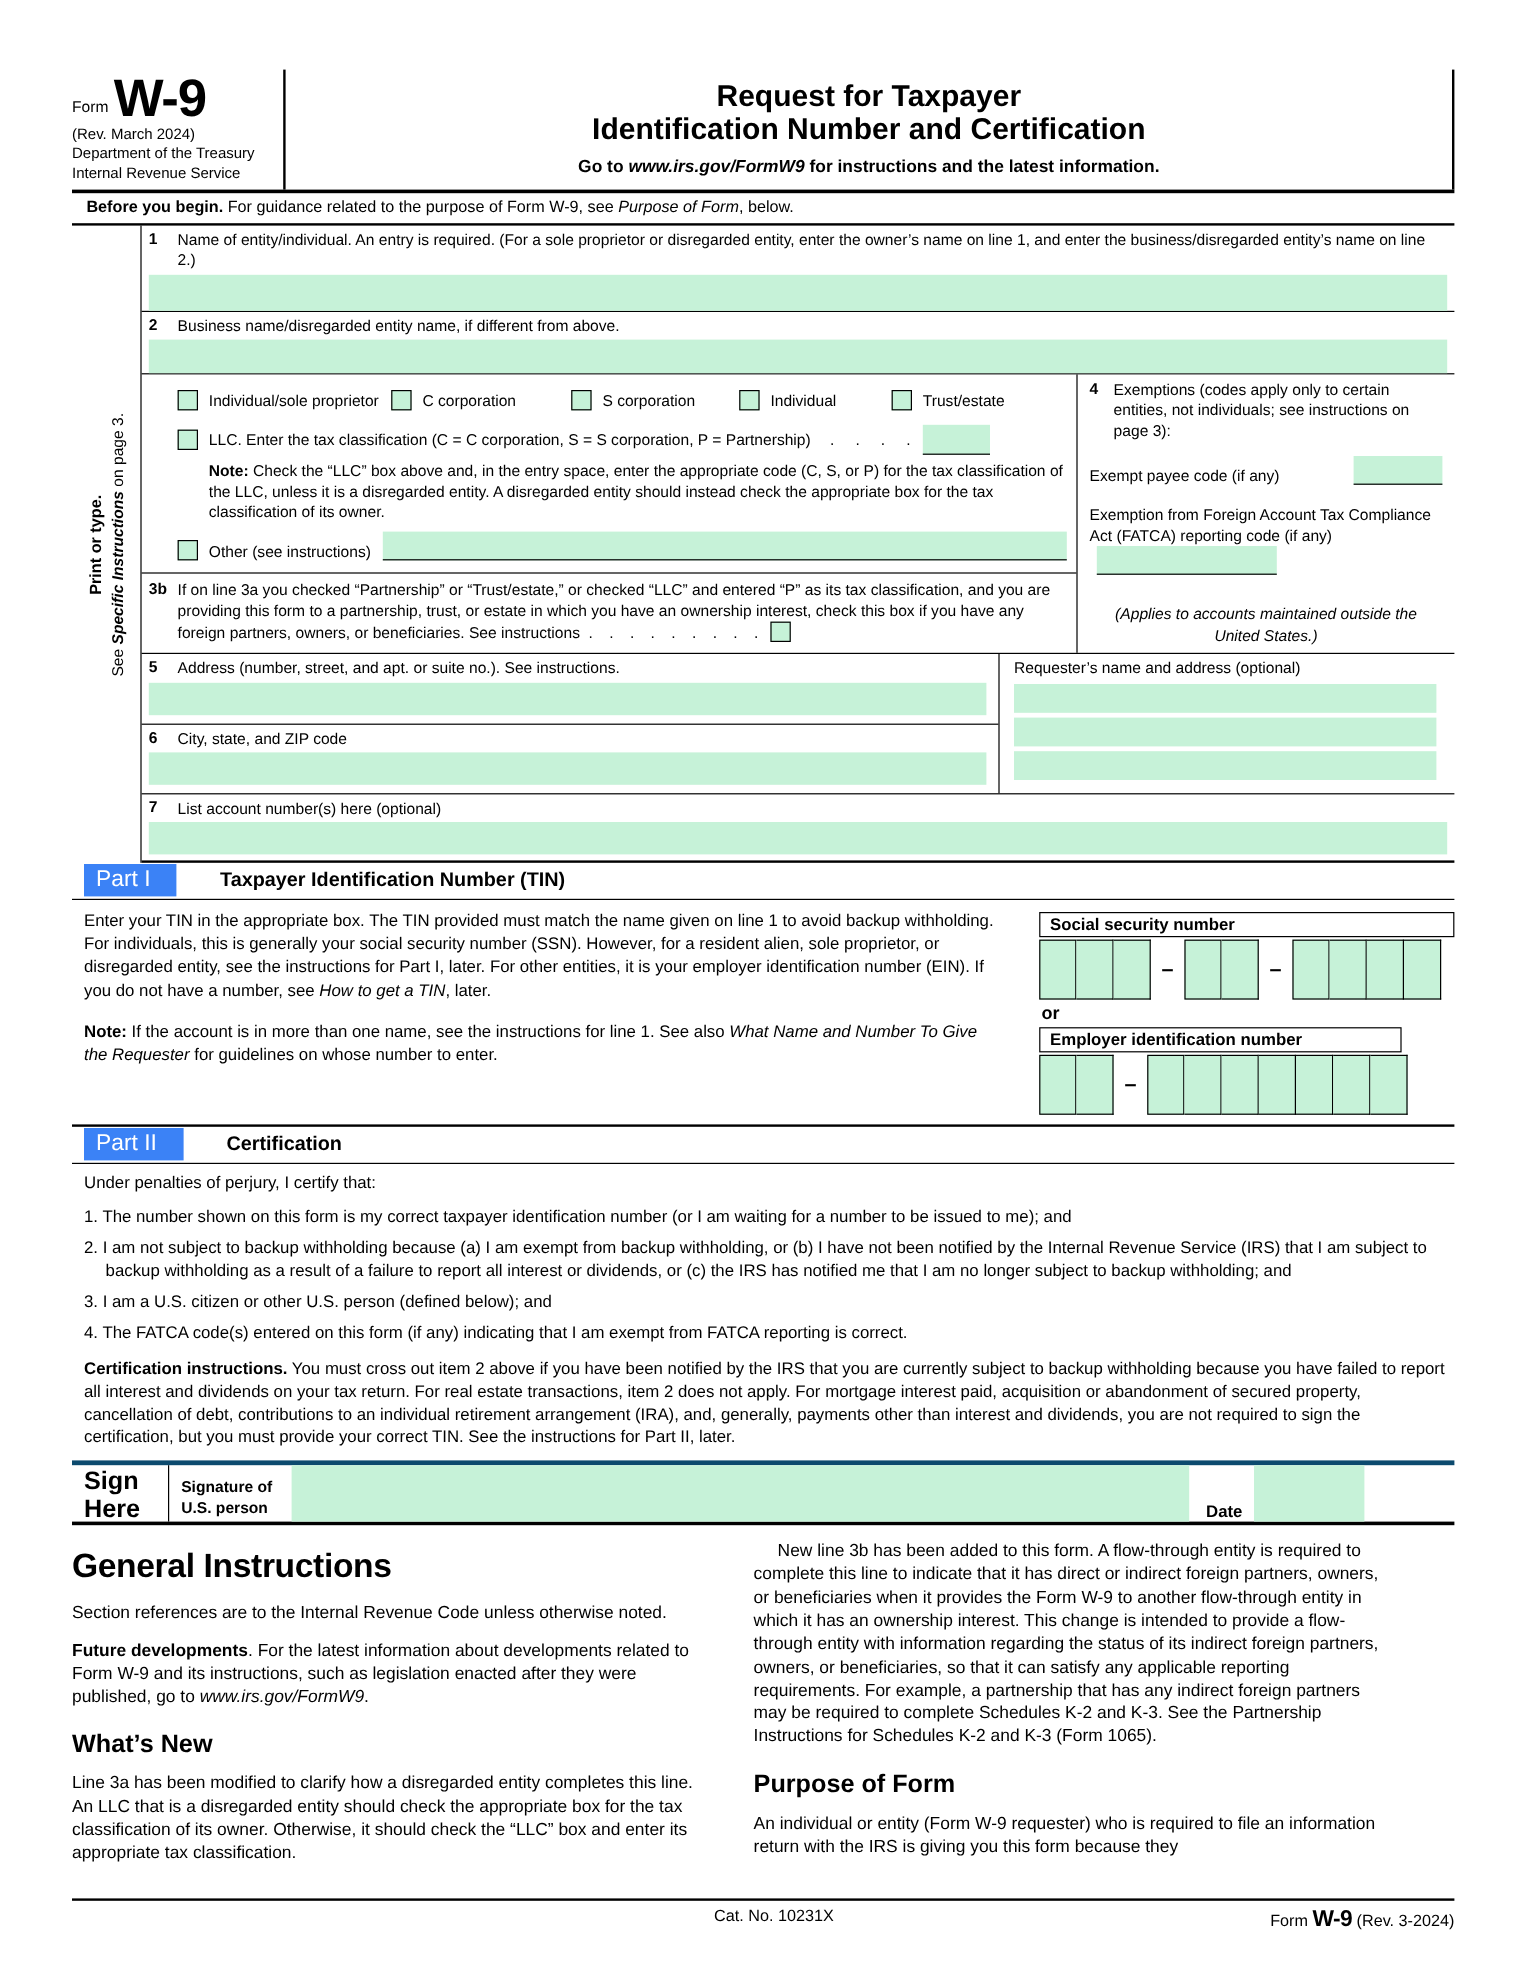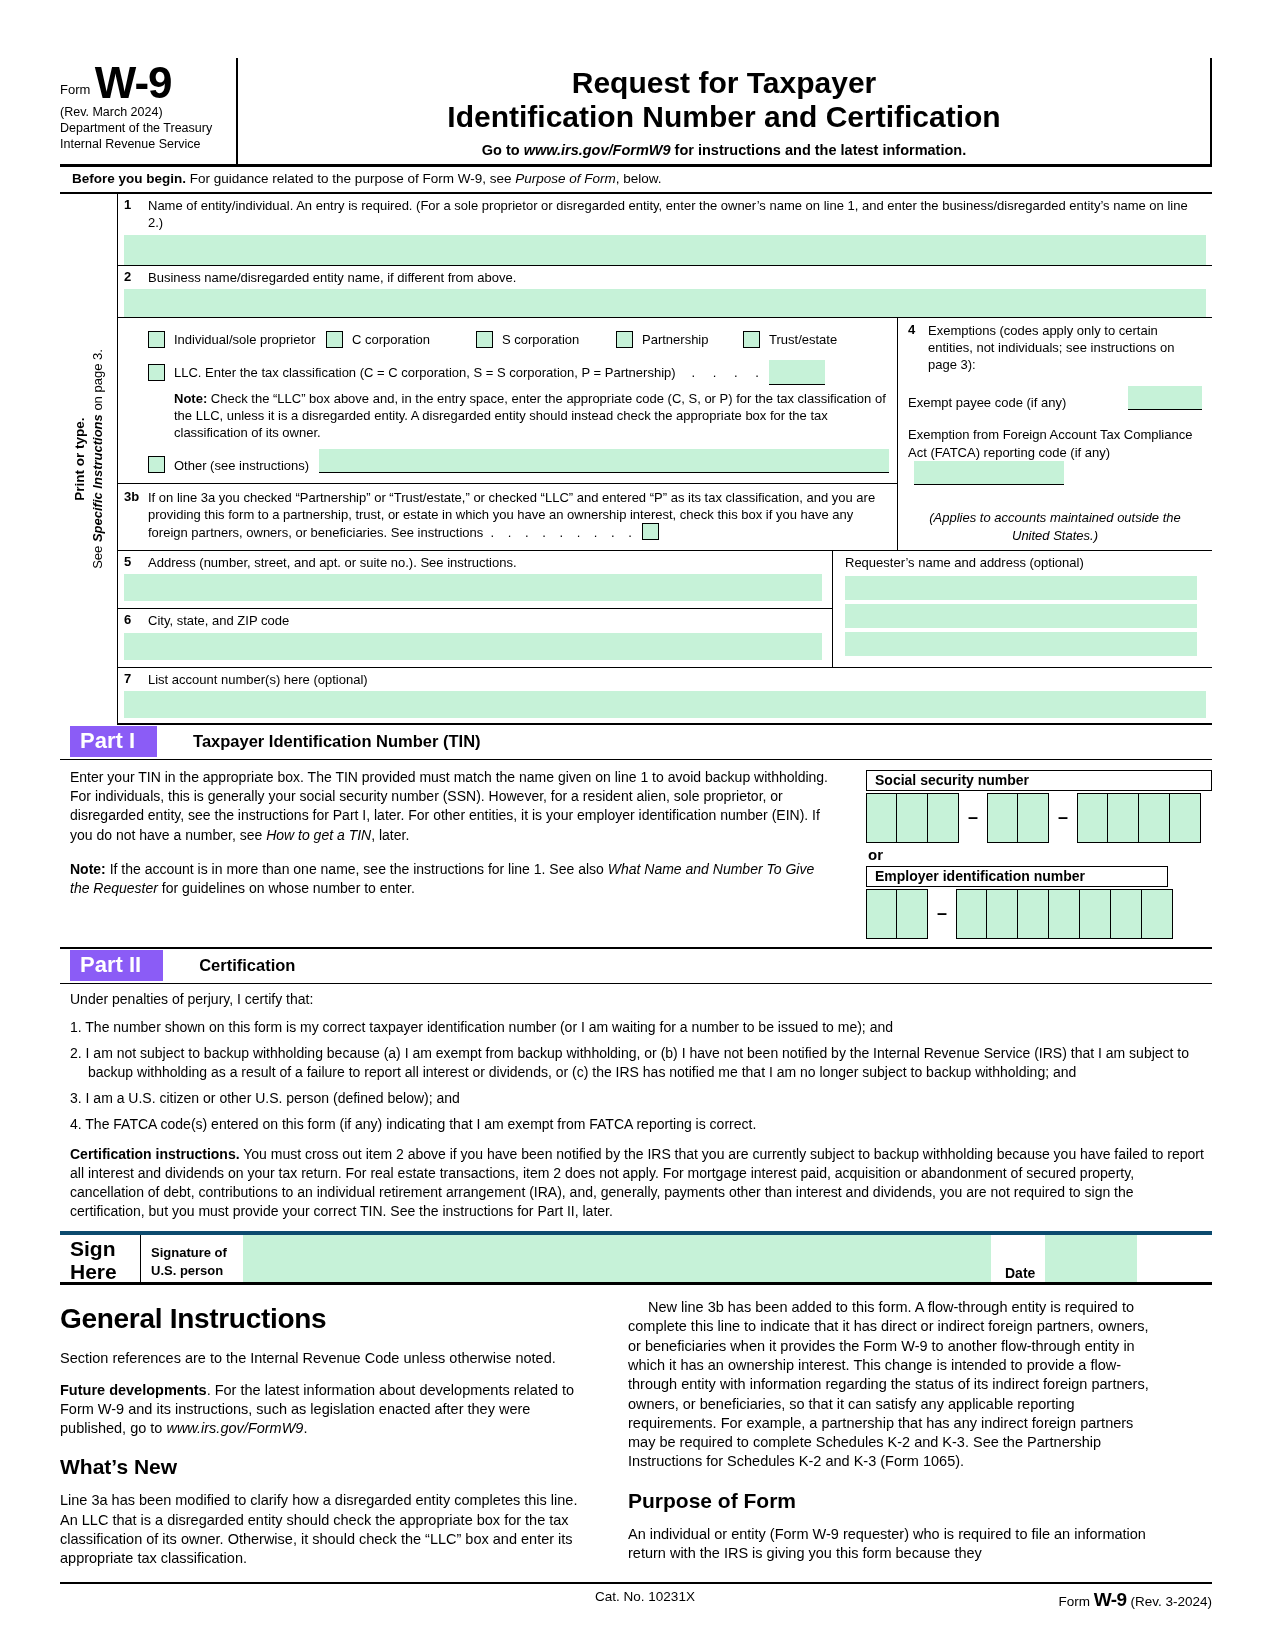--- a/index.html
+++ b/index.html
@@ -9,21 +9,21 @@
           padding:58px 62px 0 60px; overflow:hidden; }
 
   
   .w9-header { display:flex; border-bottom:3px solid #000; }
   .h-left { width:178px; border-right:2px solid #000; padding:6px 8px 6px 0; }
   .form-word { font-size:13px; }
   .form-num-big { font-size:44px; font-weight:bold; letter-spacing:-1px; line-height:.85; vertical-align:-4px; }
   .h-left .small { font-size:12.5px; line-height:1.25; }
   .h-left .rev { margin-top:4px; }
   .h-center { flex:1; border-right:2px solid #000; text-align:center; padding:8px 14px 6px; }
-  .h-title { font-size:30px; font-weight:bold; line-height:1.12; }
+  .h-title { font-size:25px; font-weight:bold; line-height:1.12; }
   .h-goto { font-size:14.5px; font-weight:bold; margin-top:9px; }
   .h-goto i { font-style:italic; }
   .h-right { width:247px; padding:12px 6px 6px 16px; font-size:16.5px; font-weight:bold; line-height:1.25; }
 
   
   .before-begin { font-size:13.5px; padding:4px 0 6px 12px; border-bottom:2px solid #000; }
 
   
   .form-body { display:flex; }
   .fb-sidebar { width:58px; position:relative; border-right:1.5px solid #000; }
@@ -85,21 +85,21 @@
   
   .row56 { padding-bottom:4px; }
   .row56 .gfield { height:27px; margin-right:4px; margin-bottom:3px; }
   .col-req { width:380px; padding:4px 0 0 12px; }
   .req-bar { width:352px; height:24px; background:var(--green); margin-top:4px; }
   .req-bar.first { margin-top:6px; }
 
   
   .part-head { display:flex; align-items:center; border-bottom:1.5px solid #000; padding:1px 0 2px; }
   .part-head.topline { border-top:2px solid #000; }
-  .badge { background:#8b5cf6; color:#fff; font-weight:bold; font-size:22px;
+  .badge { background:#3b82f6; color:#fff; font-weight:normal; font-size:19px;
            padding:2px 22px 3px 10px; margin-left:10px; }
   .part-title { font-weight:bold; font-size:16.5px; margin-left:36px; }
 
   
   .part1-body { display:flex; padding:8px 0 8px 10px; }
   .p1-left { flex:1; padding-right:30px; font-size:14px; line-height:1.38; }
   .p1-left .note { margin-top:15px; }
   .p1-right { width:346px; flex:none; padding-top:2px; }
   .tin-label-box { border:1.5px solid #000; font-weight:bold; font-size:14px; padding:1px 8px 2px; }
   .tin-label-box.ein { width:302px; }
@@ -208,21 +208,21 @@
               <span class="opt-item w2">
                   <span class="cbox"></span>
                   <span>C corporation</span>
                 </span>
               <span class="opt-item w3">
                   <span class="cbox"></span>
                   <span>S corporation</span>
                 </span>
               <span class="opt-item w4">
                   <span class="cbox"></span>
-                  <span>Partnership</span>
+                  <span>Individual</span>
                 </span>
               <span class="opt-item">
                   <span class="cbox"></span>
                   <span>Trust/estate</span>
                 </span>
             </div>
             <div class="llc-row indent">
               <span class="cbox"></span>
               <span class="lbl">LLC. Enter the tax classification (C = C corporation, S = S corporation, P = Partnership)</span>
               <span class="dots">. . . .</span>

